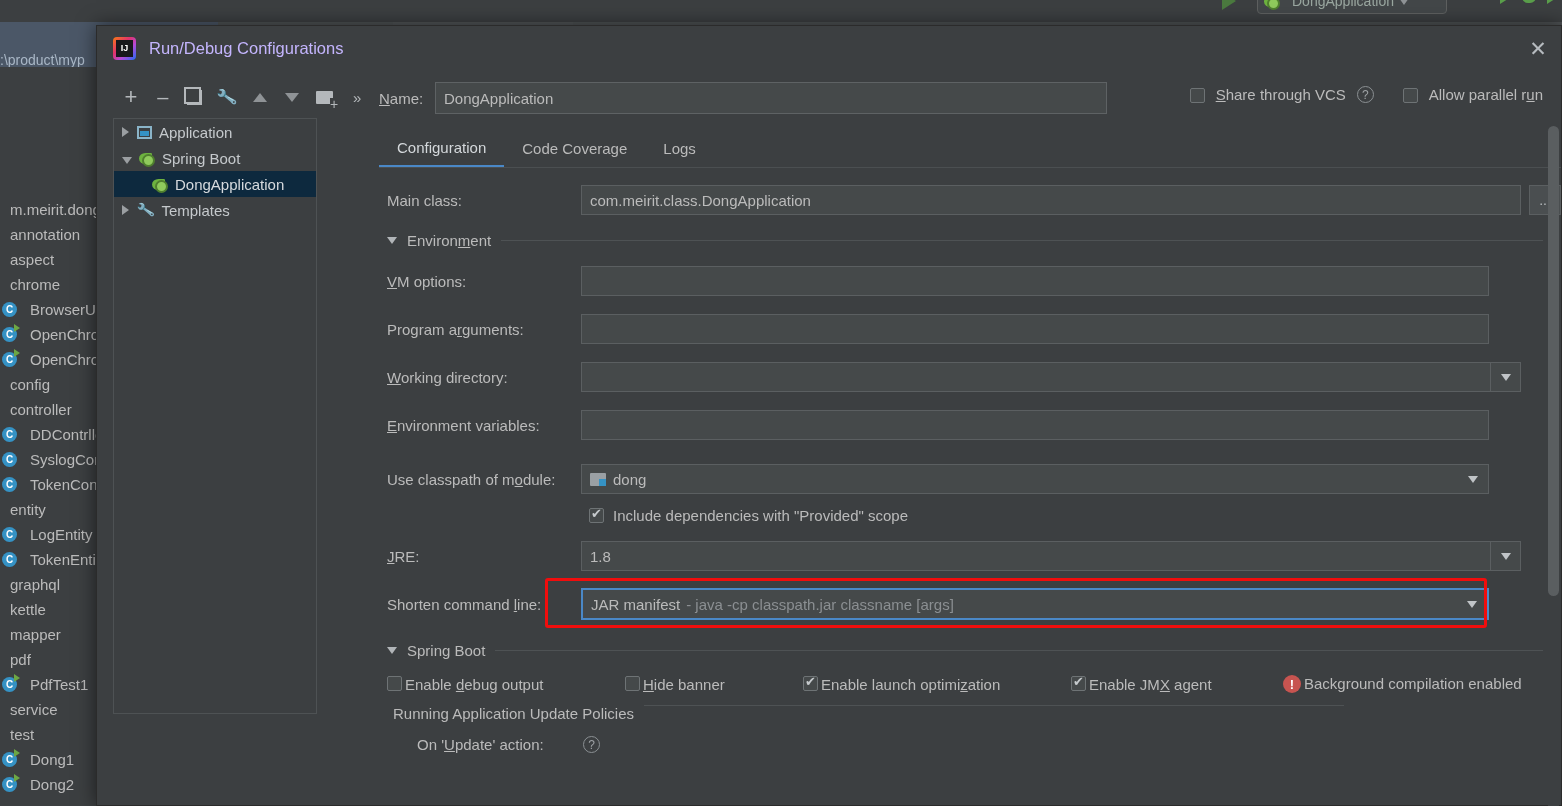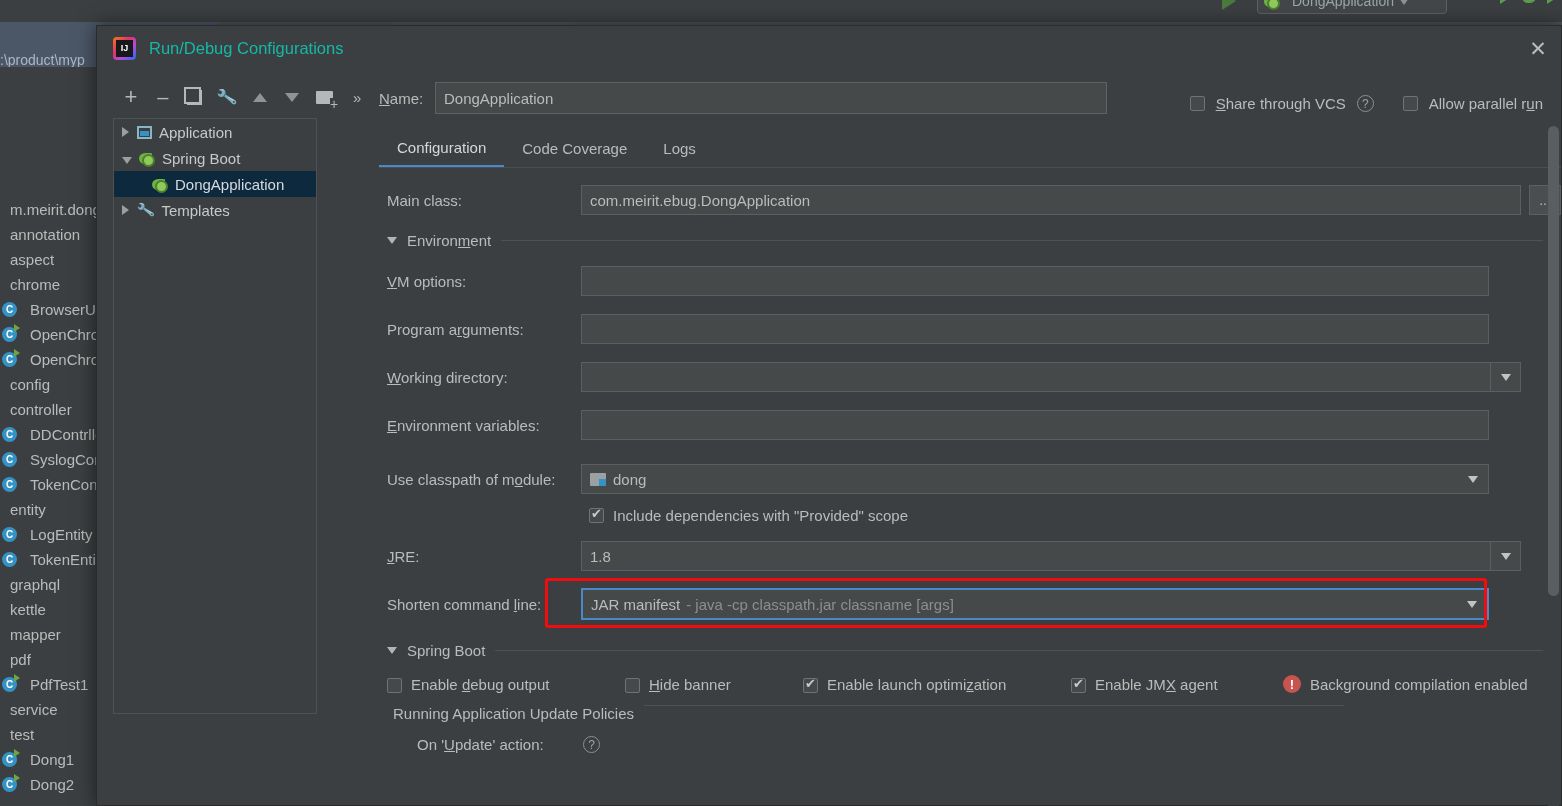--- a/index.html
+++ b/index.html
@@ -61,21 +61,21 @@
     display:flex; flex-direction:column;
   }
   .titlebar { height:44px; flex:0 0 auto; display:flex; align-items:center; padding:0 6px 0 16px; }
   .ij-logo {
     width:23px;height:23px;border-radius:4px;margin-right:13px;flex:0 0 auto;
     background:linear-gradient(135deg,#f97a12 0%,#e1326d 38%,#b54ad8 64%,#1e6cf5 100%);
     position:relative;
   }
   .ij-logo::after{ content:"IJ"; position:absolute; left:3px; top:3px; width:17px;height:17px;
      background:#17181c; color:#fff; font-size:9px; font-weight:bold; display:flex;align-items:center;justify-content:center; }
-  .dlg-title { font-size:16.5px; color:#14b8a6; flex:1; }
+  .dlg-title { font-size:16.5px; color:#c4b5fd; flex:1; }
   .close-btn { width:34px;height:34px; display:flex;align-items:center;justify-content:center;
      color:#b6bbbf; font-size:21px; line-height:1; cursor:pointer; }
 
   .dlg-body { flex:1; display:flex; min-height:0; }
 
   
   .leftpane { width:268px; flex:0 0 auto; padding:12px 0 0 16px; }
   .tool-row { display:flex; align-items:center; gap:16px; height:30px; padding-left:10px; color:#a5aaad; }
   .tbtn { cursor:pointer; display:flex; align-items:center; justify-content:center; width:18px;height:18px; }
   .ico-plus::before{content:"+";font-size:22px;line-height:16px;color:#b4b8bb;}
@@ -102,21 +102,21 @@
   .ico-spring::after{content:"";position:absolute;right:0;top:3px;width:9px;height:9px;border:2px solid #4f7f2e;border-radius:50%;background:#8fca5c;}
   .ico-wrench2 { margin-right:7px;flex:0 0 auto;color:#b4b8bb;font-size:14px;transform:rotate(-10deg); }
 
   
   .rightpane { flex:1; min-width:0; position:relative; padding:12px 0 12px 14px; }
   .name-row { display:flex; align-items:center; height:32px; }
   .name-lbl { width:56px; font-size:15px; color:#bbbbbb; }
   .u { text-decoration:underline; }
   .name-input { width:672px; height:32px; background:#45494a; border:1px solid #5e6264;
       color:#bbbbbb; font-size:15px; padding:0 8px; font-family:inherit; }
-  .hdr-checks { position:absolute; right:18px; top:16px; display:flex; align-items:center; gap:11px;margin-top:9px; }
+  .hdr-checks { position:absolute; right:18px; top:16px; display:flex; align-items:flex-end; gap:11px; }
   .chk { width:15px;height:15px;border:1px solid #6e7375;background:#45494a;flex:0 0 auto;position:relative;border-radius:2px; }
   .chk.on::after{ content:"✔"; position:absolute; left:1px; top:-3px; font-size:13px; color:#c6cacd; }
   .chk-lbl { font-size:15px; color:#bbbbbb; }
   .help-ico { width:17px;height:17px;border:1px solid #8b9093;border-radius:50%;color:#9ea2a5;
       font-size:12px; display:flex;align-items:center;justify-content:center;flex:0 0 auto; }
 
   .tabs { display:flex; align-items:flex-end; gap:0; height:40px; margin-top:14px; border-bottom:1px solid #4b4f51; }
   .tab { padding:0 18px; height:38px; display:flex; align-items:center; font-size:15px; color:#bbbbbb; cursor:pointer; }
   .tab.active { color:#d4d8db; border-bottom:2px solid #4a88c7; }
 
@@ -142,21 +142,21 @@
 
   .inline-chk-row { display:flex; align-items:center; gap:9px; margin:-4px 0 16px 210px; }
 
   
   .hl-wrap { position:relative; margin-bottom:18px; }
   .redbox { position:absolute; left:166px; top:-10px; width:942px; height:50px;
       border:3px solid #f10d0d; border-radius:3px; pointer-events:none; }
   .focus-field { border:2px solid #4a88c7 !important; height:32px; }
 
   .sb-checks { display:flex; align-items:center; margin:0 0 12px 8px; gap:0; }
-  .sbc { display:flex; align-items:flex-end; gap:9px; }
+  .sbc { display:flex; align-items:flex-start; gap:3px; }
   .err-ico { width:18px;height:18px;border-radius:50%;background:#c75450;color:#fff;font-size:13px;font-weight:bold;
       display:flex;align-items:center;justify-content:center;flex:0 0 auto; }
 
   .sub-sec { display:flex; gap:10px; margin:0 0 14px 14px; }
   .sub-line { width:700px; height:1px; background:#4e5254; }
 
   .policy-row { display:flex; align-items:center; margin-bottom:16px; }
   .policy-lbl { width:188px; padding-left:38px; font-size:15px; color:#bbbbbb; }
   .combo { width:396px; height:30px; background:#45494a; border:1px solid #5b5f61; color:#bbbbbb;
       font-size:15px; display:flex; align-items:center; padding:0 8px; position:relative; cursor:pointer; }
@@ -350,21 +350,21 @@
       <div class="tabs">
         <div class="tab active">Configuration</div>
         <div class="tab">Code Coverage</div>
         <div class="tab">Logs</div>
       </div>
 
       <div class="form">
 
         <div class="row">
           <span class="lbl">Main class:</span>
-          <span class="field grow" style="margin-right:0">com.meirit.ebug.DongApplication</span>
+          <span class="field grow" style="margin-right:0">com.meirit.class.DongApplication</span>
           <span class="btn-sq">...</span>
         </div>
 
         <div class="section">
           <span class="sec-arrow"></span>
           <span class="sec-title">Environ<span class="u">m</span>ent</span>
           <span class="sec-line"></span>
         </div>
 
         <div class="row">

